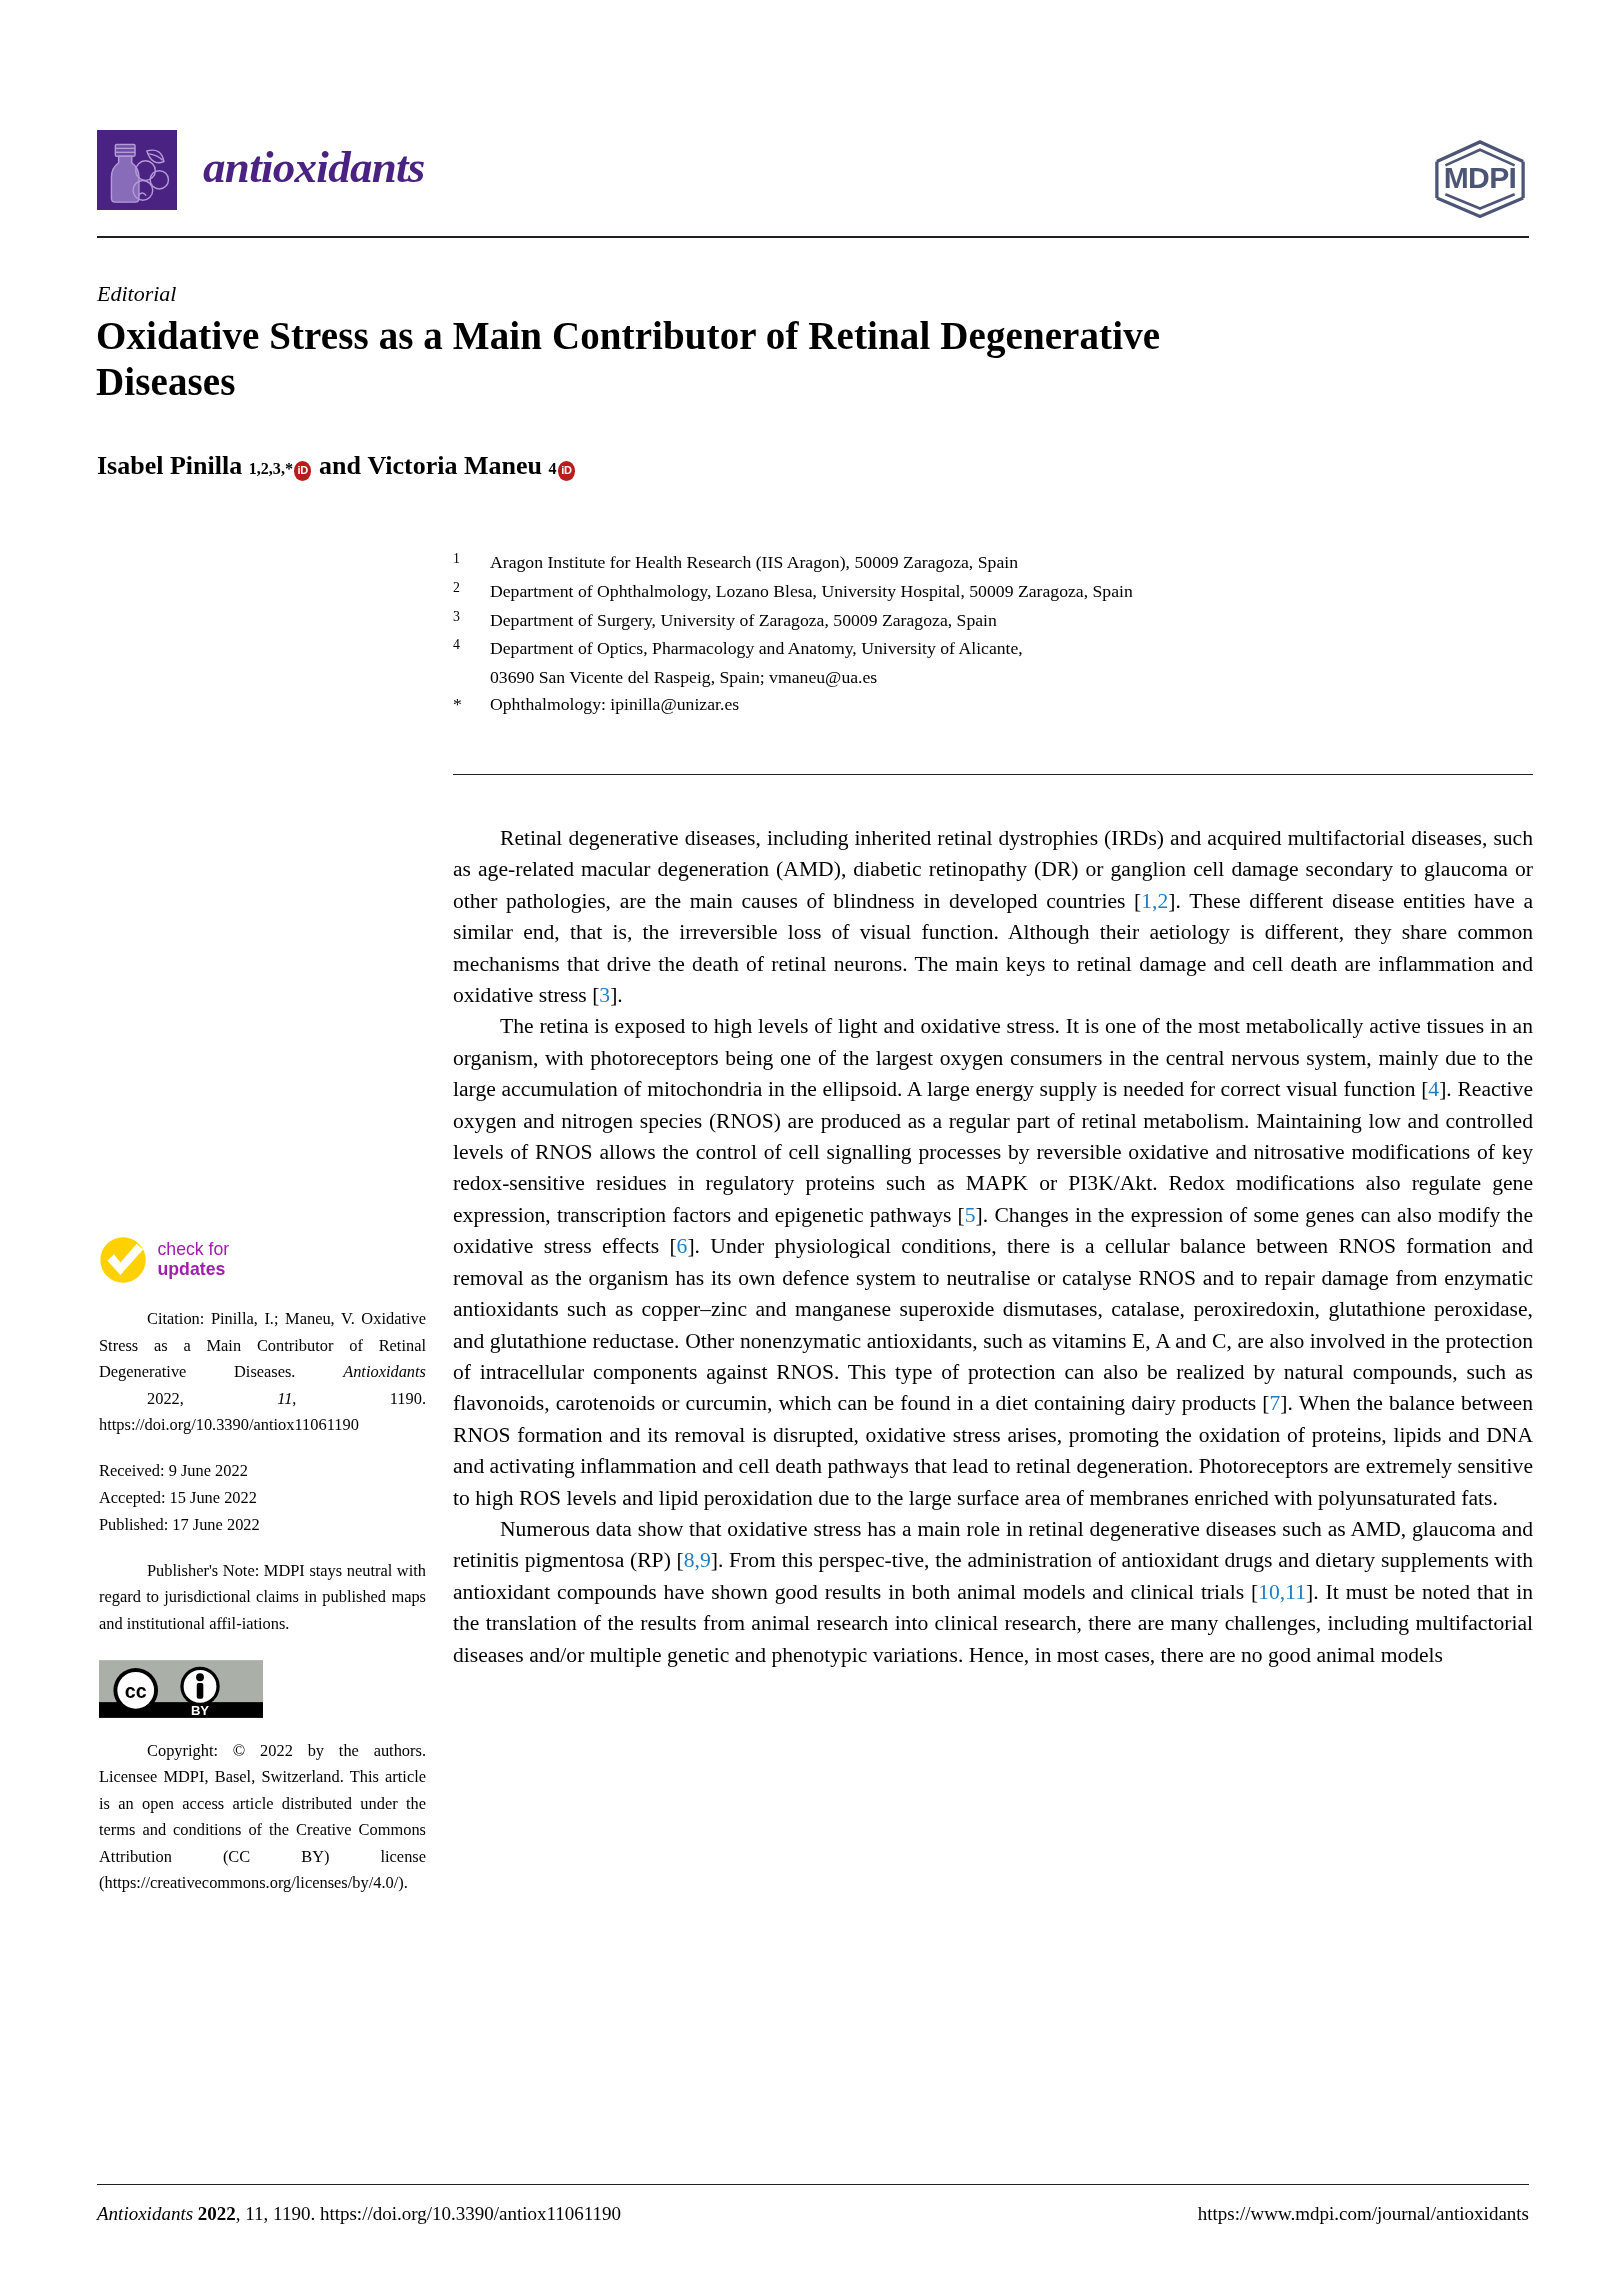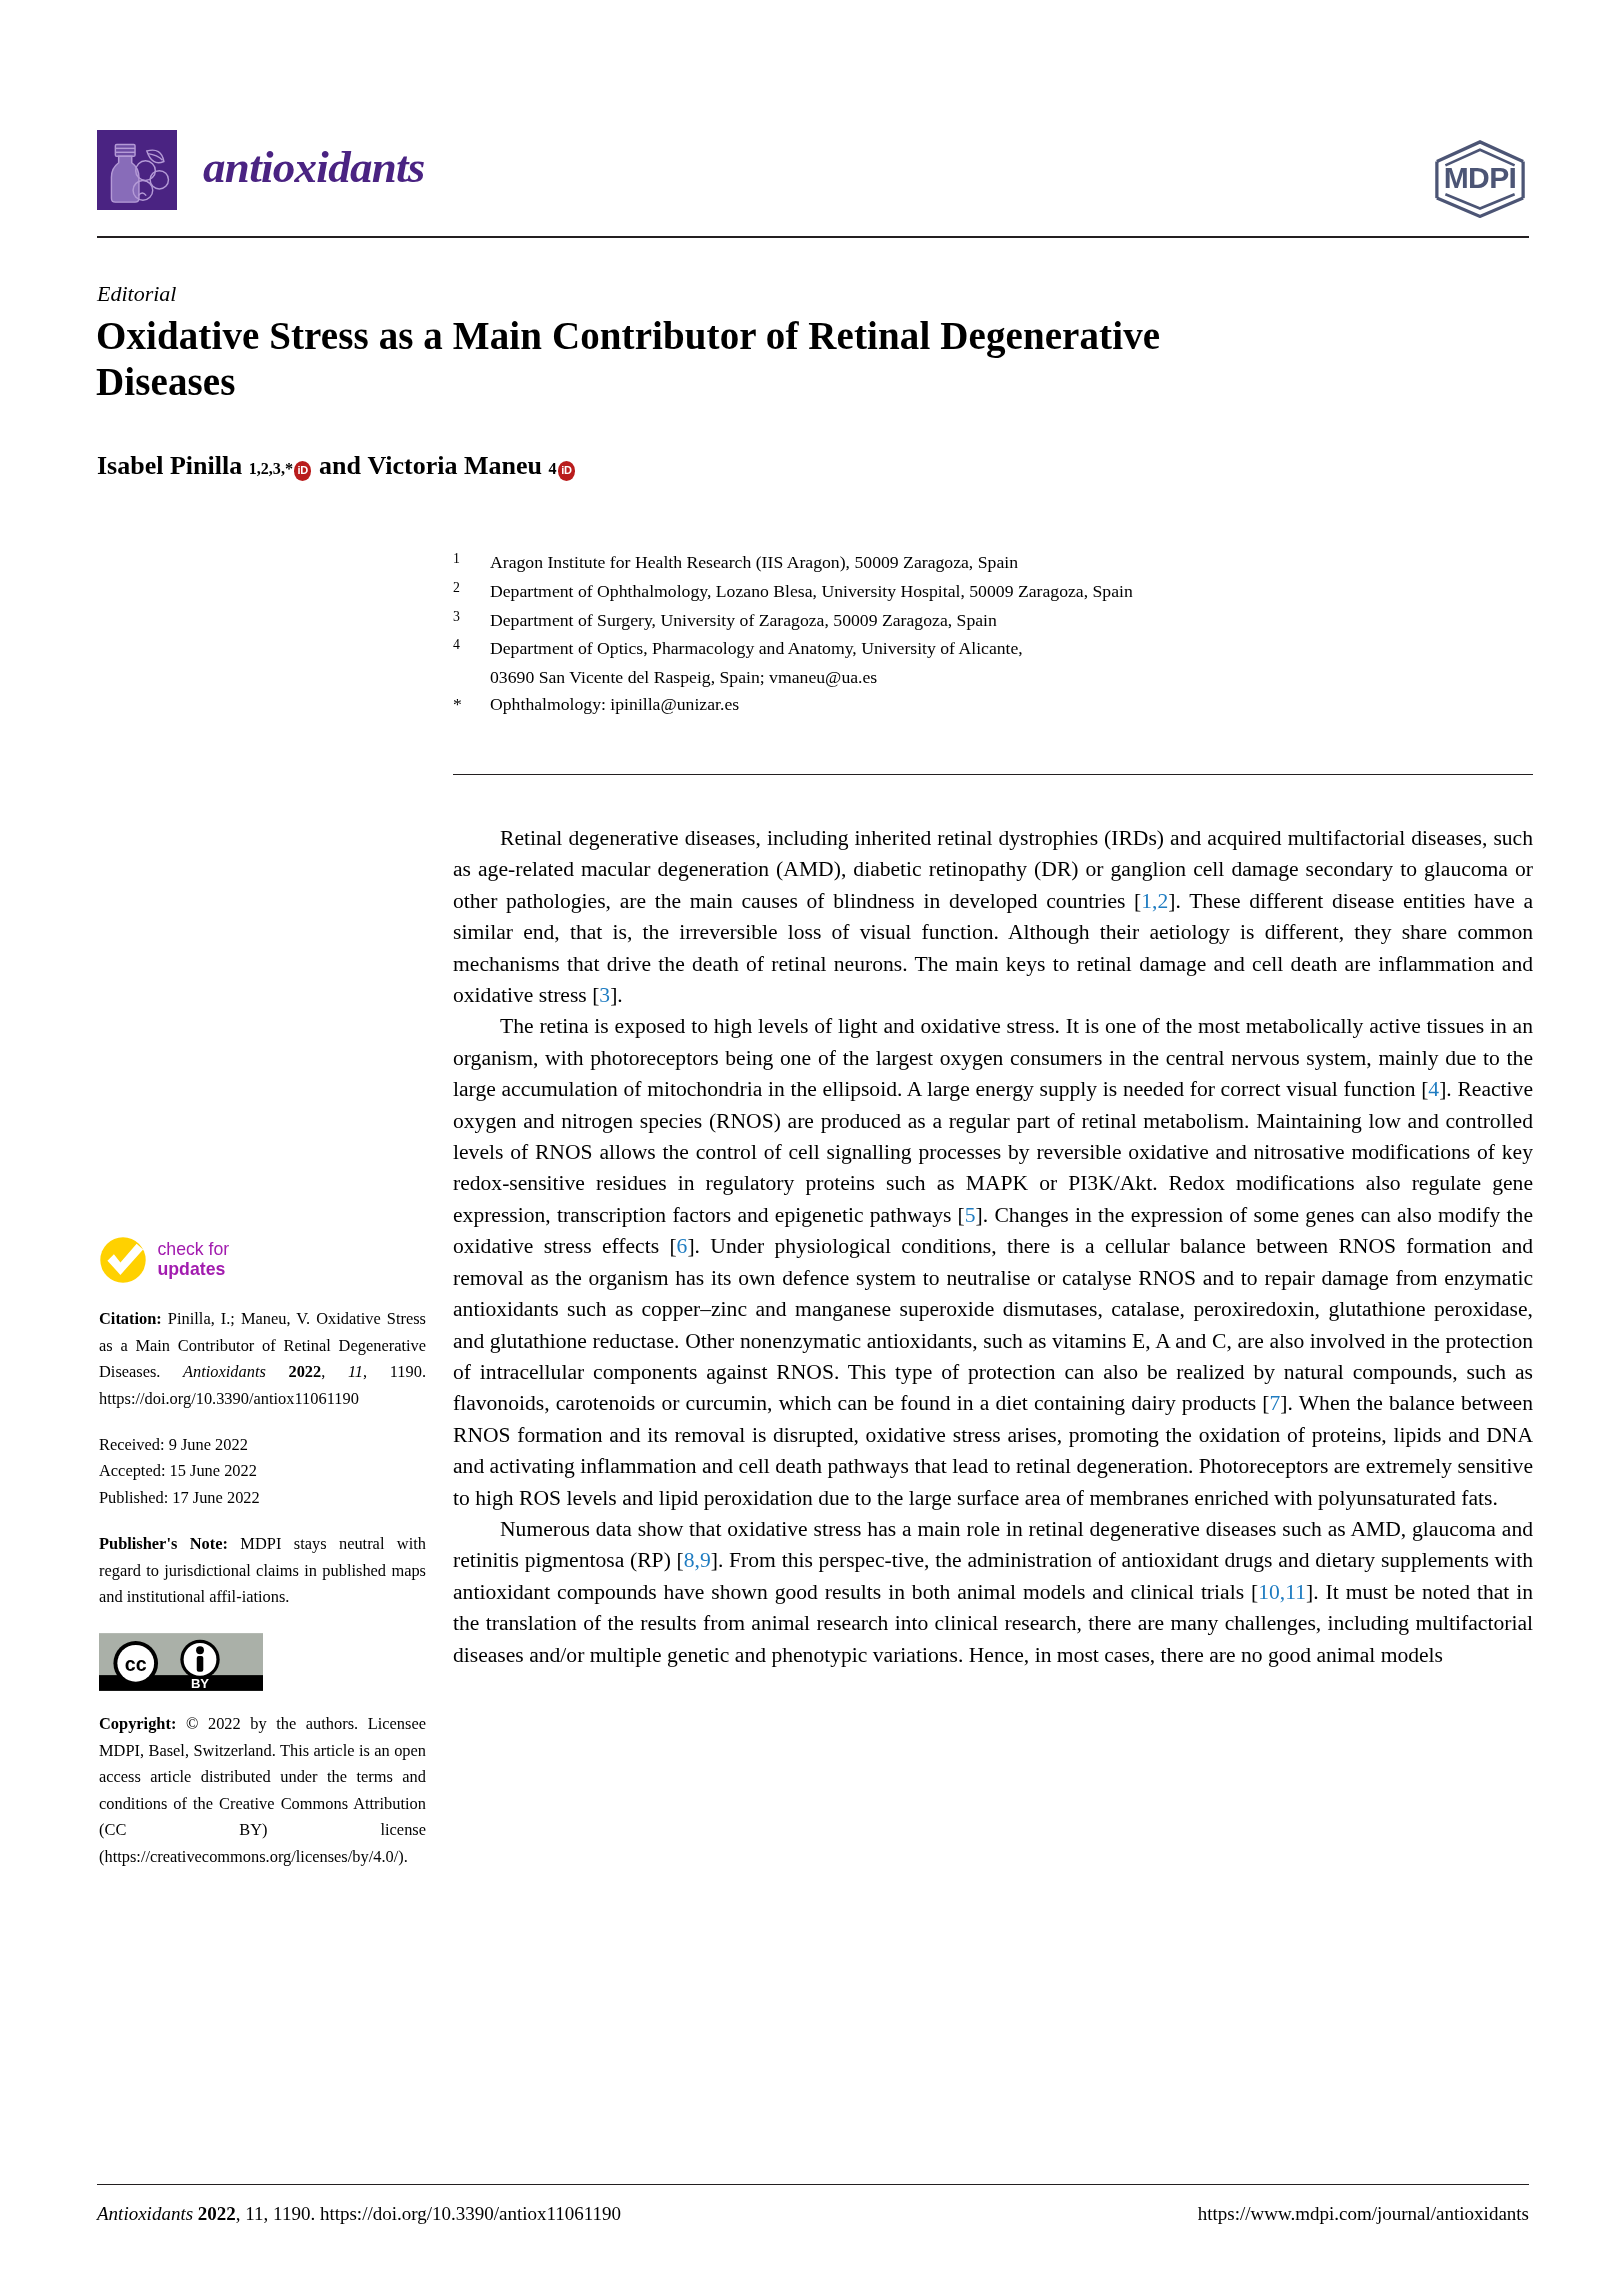--- a/index.html
+++ b/index.html
@@ -184,21 +184,21 @@
   .cfu-text {
     font-family: "Liberation Sans", "DejaVu Sans", sans-serif;
     margin-left: 10.5px;
     line-height: 1.12;
     font-size: 17.7px;
     color: #a21caf;
   }
   .cfu-text .b { font-weight: 700; }
 
   .sb-block { margin-bottom: 19.6px; }
-  .sb-block b { font-weight: 700; }
+  .sb-block b { font-weight: 400; margin-left: 48px; }
   .sb-block i { font-style: italic; }
   .sb-dates div { line-height: 1.62; }
 
   .cc-badge {
     width: 164px;
     height: 58px;
     margin: 22px 0 20px 0;
     position: relative;
   }
 

